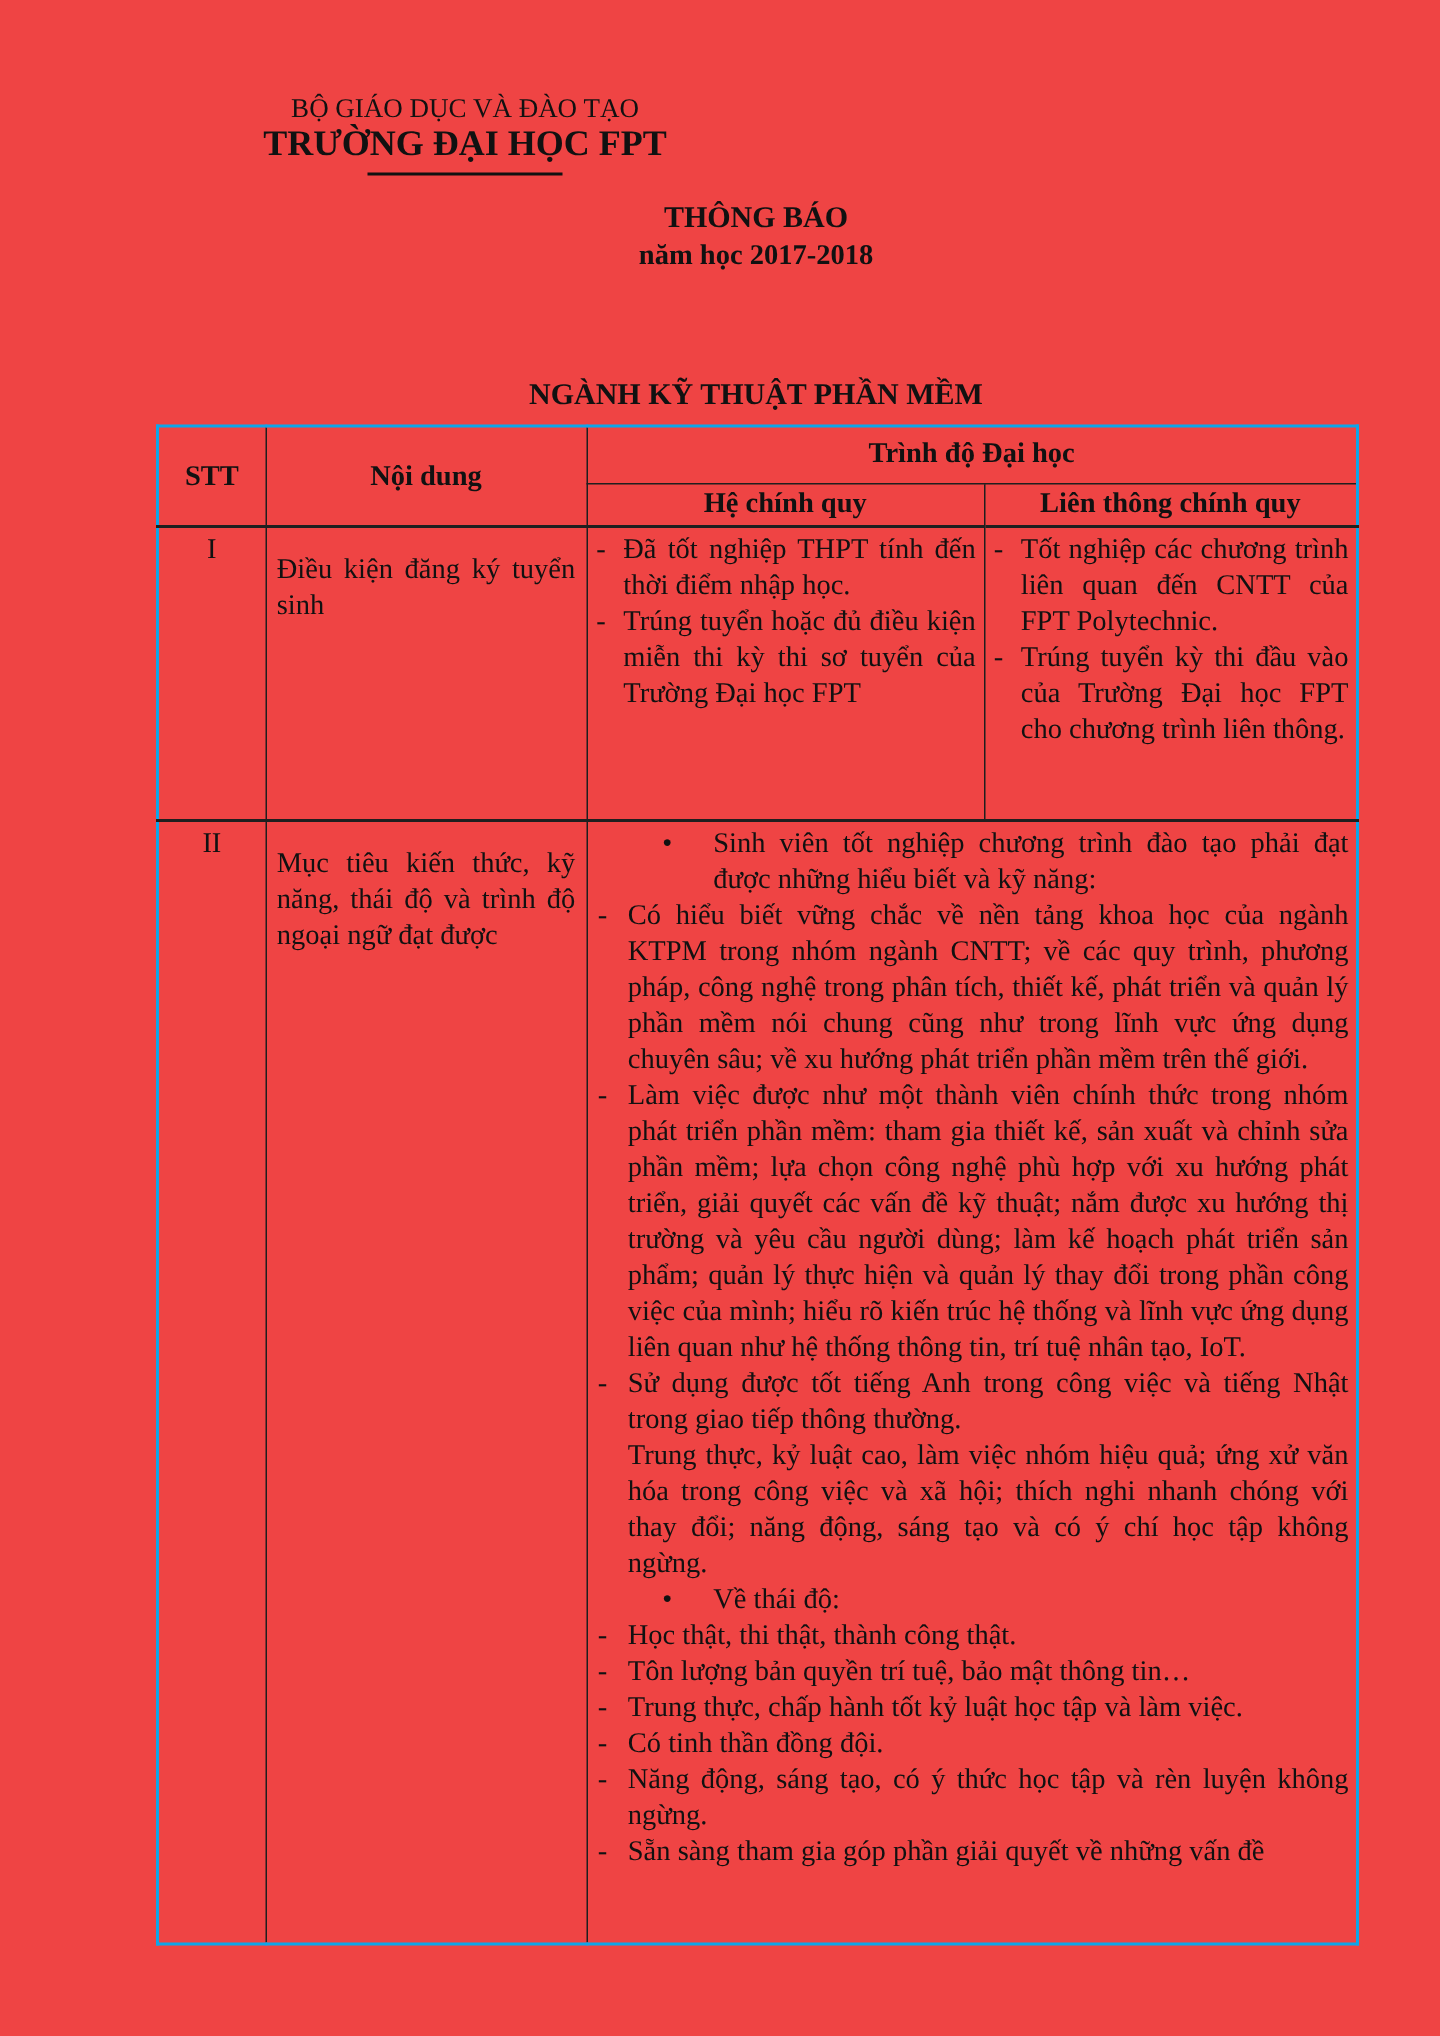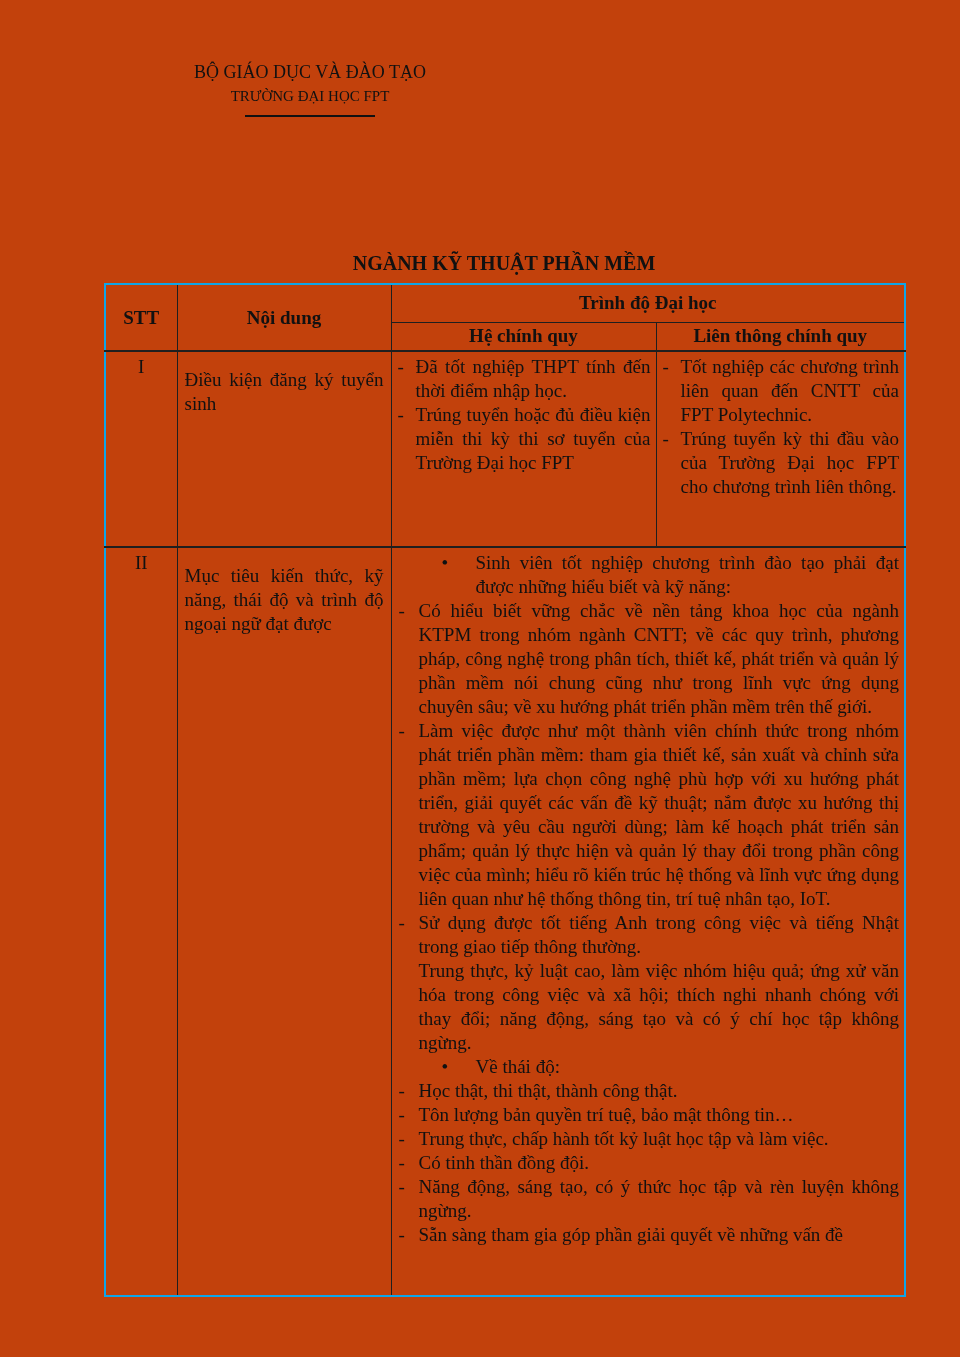--- a/index.html
+++ b/index.html
@@ -4,43 +4,43 @@
 <style>
   html, body {
     margin: 0;
     padding: 0;
     background: #ffffff;
   }
   .page {
     position: relative;
     width: 960px;
     height: 1357px;
-    background: #c2410c;
+    background: #ef4444;
     color: #111111;
     font-family: "Liberation Serif", "DejaVu Serif", serif;
     overflow: hidden;
   }
 
   
   .letterhead {
     position: absolute;
     left: 170px;
     top: 60px;
     width: 280px;
     text-align: center;
     line-height: 24px;
   }
   .letterhead .ministry {
     font-size: 18px;
     font-weight: normal;
     white-space: nowrap;
   }
   .letterhead .university {
-    font-size: 15px;
-    font-weight: normal;
+    font-size: 24px;
+    font-weight: bold;
     white-space: nowrap;
     text-align: center;
   }
   .letterhead .rule {
     width: 130px;
     height: 2px;
     background: #111111;
     margin: 7px auto 0 auto;
   }
 
@@ -137,20 +137,22 @@
 
 <div class="page">
 
   <div class="letterhead">
     <div class="ministry">BỘ GIÁO DỤC VÀ ĐÀO TẠO</div>
     <div class="university">TRƯỜNG ĐẠI HỌC FPT</div>
     <div class="rule"></div>
   </div>
 
   <div class="titles">
+    <div class="doc-title">THÔNG BÁO</div>
+    <div class="doc-year">năm học 2017-2018</div>
   </div>
 
   <div class="major-title">NGÀNH KỸ THUẬT PHẦN MỀM</div>
 
   <table class="doc-table">
     <colgroup>
       <col style="width:72px">
       <col style="width:214px">
       <col style="width:265px">
       <col style="width:249px">

